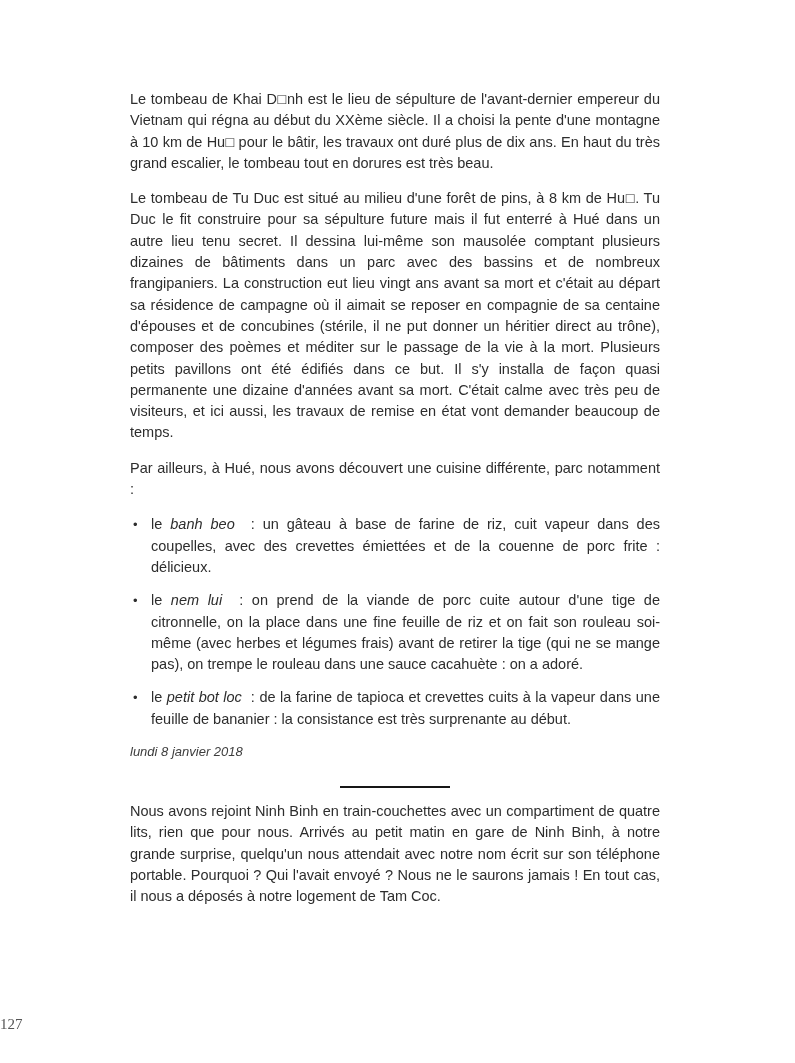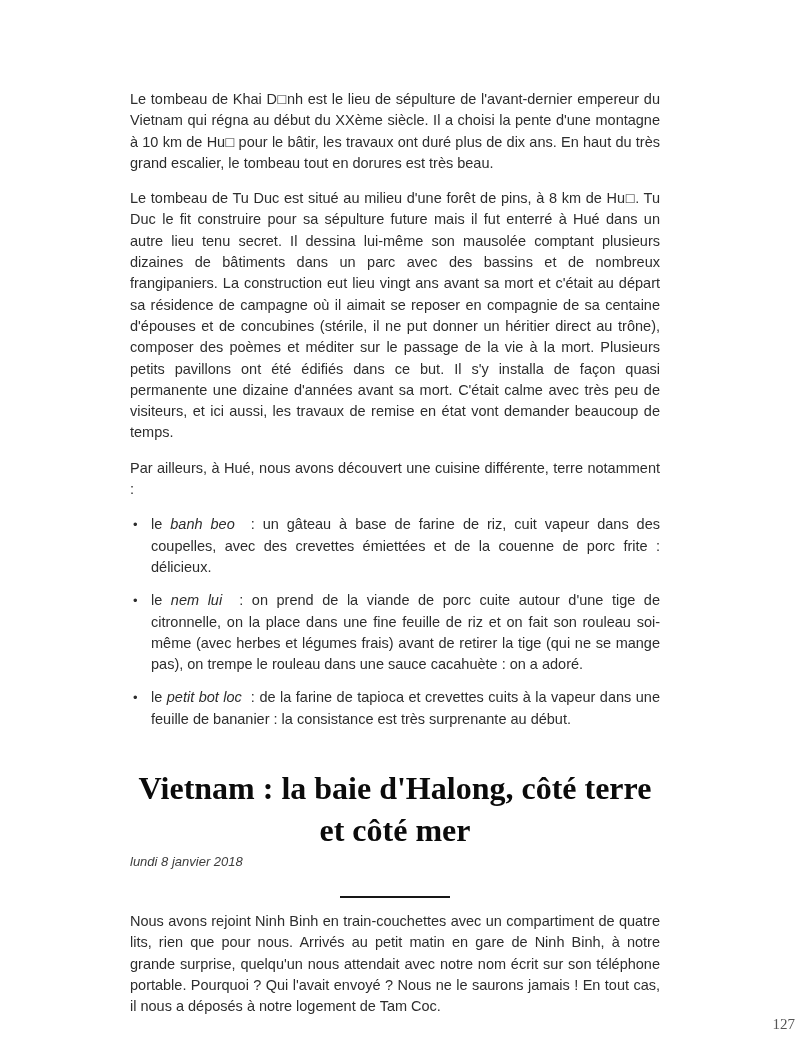--- a/index.html
+++ b/index.html
@@ -66,52 +66,51 @@
     width: 110px;
     border: none;
     border-top: 2px solid #161616;
     margin: 27px auto 13px auto;
   }
   .page-number {
     position: absolute;
     left: 0;
     right: 0;
     top: 1016px;
-    text-align: right;
+    text-align: left;
     font-family: "Liberation Serif", serif;
     font-size: 15px;
     color: #555555;
   }
 </style>
 </head>
 <body>
 
 <div class="page">
   <div class="content">
 
     <p>Le tombeau de Khai D□nh est le lieu de sépulture de l'avant-dernier empereur du Vietnam qui régna au début du XXème siècle. Il a choisi la pente d'une montagne à 10 km de Hu□ pour le bâtir, les travaux ont duré plus de dix ans. En haut du très grand escalier, le tombeau tout en dorures est très beau.</p>
 
     <p>Le tombeau de Tu Duc est situé au milieu d'une forêt de pins, à 8 km de Hu□. Tu Duc le fit construire pour sa sépulture future mais il fut enterré à Hué dans un autre lieu tenu secret. Il dessina lui-même son mausolée comptant plusieurs dizaines de bâtiments dans un parc avec des bassins et de nombreux frangipaniers. La construction eut lieu vingt ans avant sa mort et c'était au départ sa résidence de campagne où il aimait se reposer en compagnie de sa centaine d'épouses et de concubines (stérile, il ne put donner un héritier direct au trône), composer des poèmes et méditer sur le passage de la vie à la mort. Plusieurs petits pavillons ont été édifiés dans ce but. Il s'y installa de façon quasi permanente une dizaine d'années avant sa mort. C'était calme avec très peu de visiteurs, et ici aussi, les travaux de remise en état vont demander beaucoup de temps.</p>
 
 
-    <p>Par ailleurs, à Hué, nous avons découvert une cuisine différente, terre notamment :</p>
+    <p>Par ailleurs, à Hué, nous avons découvert une cuisine différente, parc notamment :</p>
 
     <ul class="cuisine-list">
       <li>
         <span class="bullet">•</span><span>le </span><em>banh beo</em><span>&nbsp; : un gâteau à base de farine de riz, cuit vapeur dans des coupelles, avec des crevettes émiettées et de la couenne de porc frite : délicieux.</span>
       </li>
       <li>
         <span class="bullet">•</span><span>le </span><em>nem lui</em><span>&nbsp; : on prend de la viande de porc cuite autour d'une tige de citronnelle, on la place dans une fine feuille de riz et on fait son rouleau soi-même (avec herbes et légumes frais) avant de retirer la tige (qui ne se mange pas), on trempe le rouleau dans une sauce cacahuète : on a adoré.</span>
       </li>
       <li>
         <span class="bullet">•</span><span>le </span><em>petit bot loc</em><span>&nbsp; : de la farine de tapioca et crevettes cuits à la vapeur dans une feuille de bananier : la consistance est très surprenante au début.</span>
       </li>
     </ul>
 
-    <h1 class="article-title">Vietnam : la baie d'Halong, côté terre et côté mer</h1>
 
     <div class="article-date">lundi 8 janvier 2018</div>
 
     <hr class="separator">
 
     <p>Nous avons rejoint Ninh Binh en train-couchettes avec un compartiment de quatre lits, rien que pour nous. Arrivés au petit matin en gare de Ninh Binh, à notre grande surprise, quelqu'un nous attendait avec notre nom écrit sur son téléphone portable. Pourquoi ? Qui l'avait envoyé ? Nous ne le saurons jamais ! En tout cas, il nous a déposés à notre logement de Tam Coc.</p>
 
   </div>
 
   <div class="page-number">127</div>

